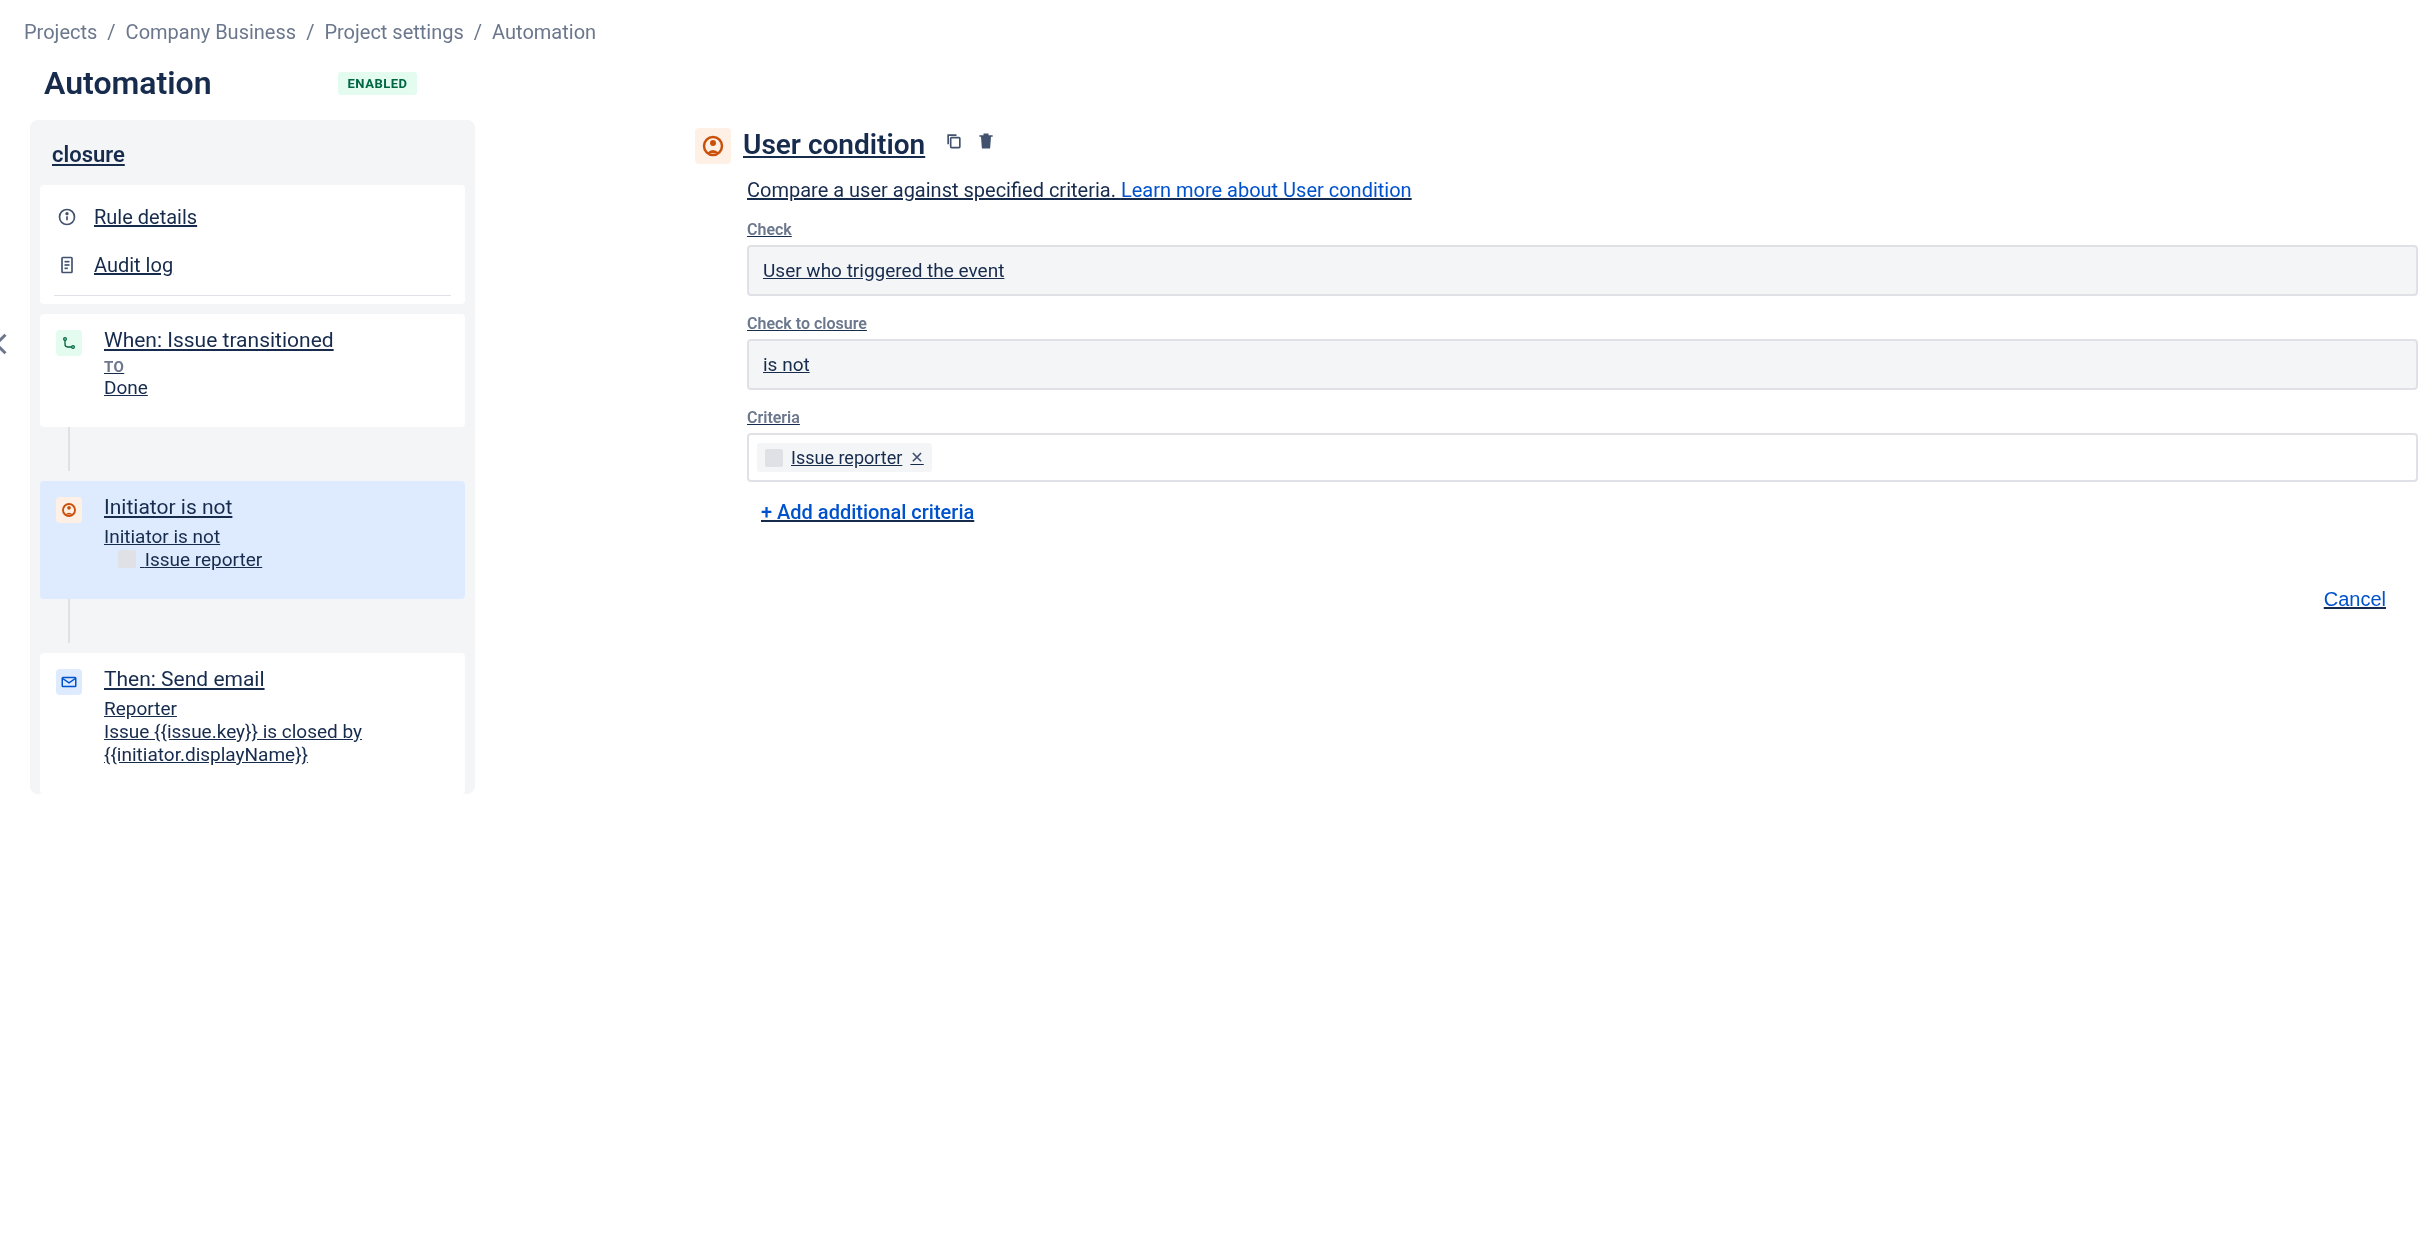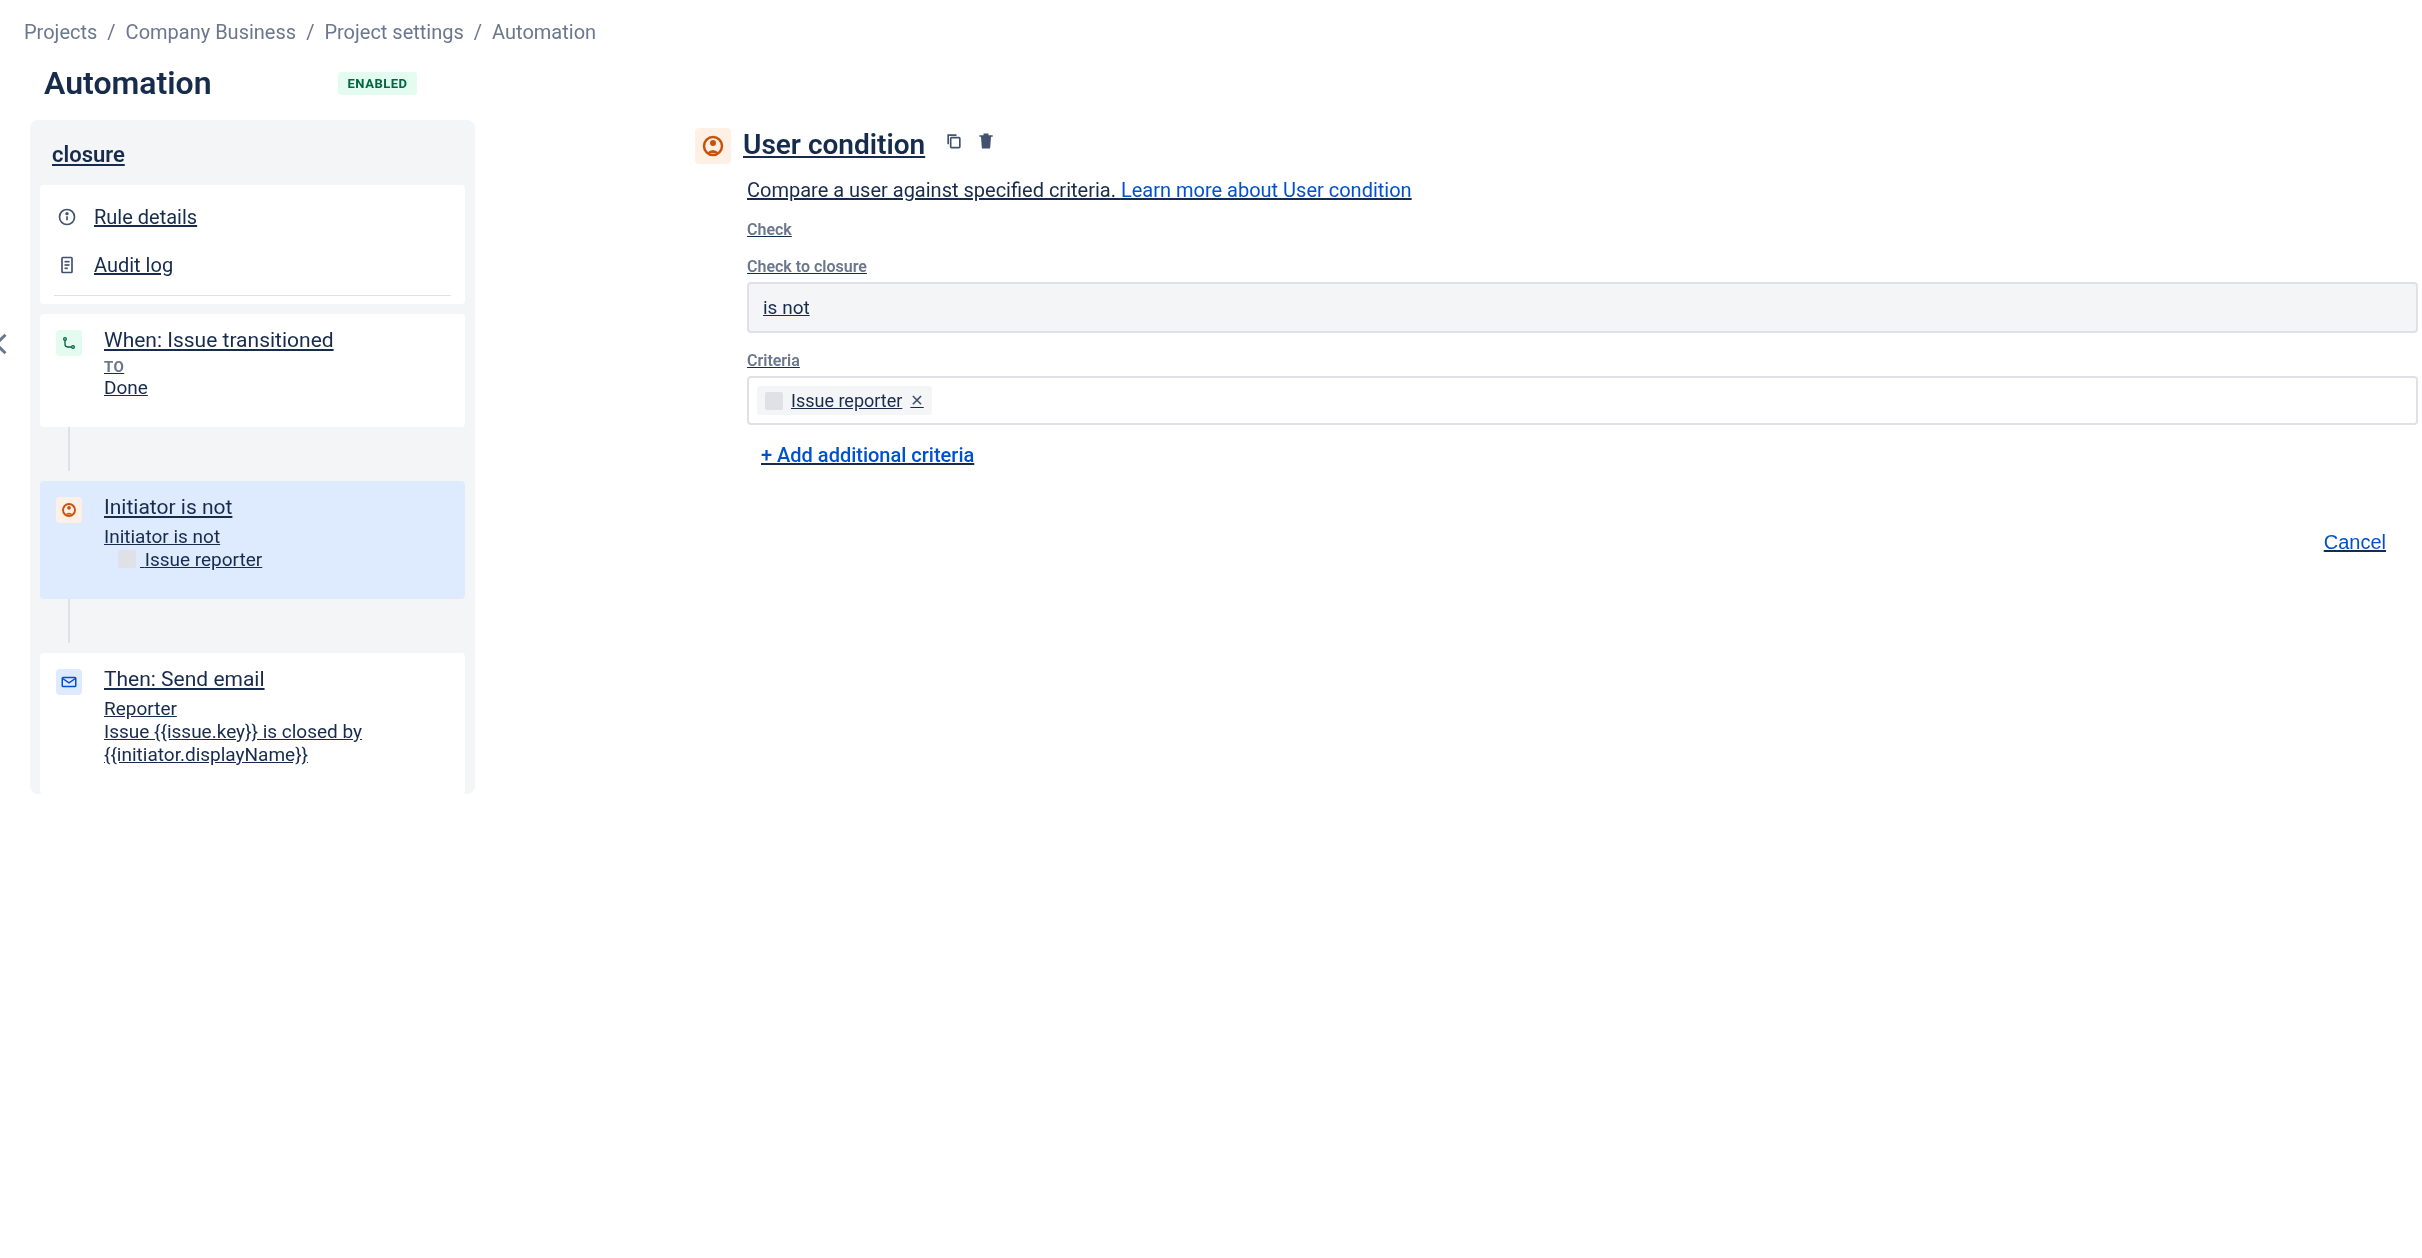--- a/index.html
+++ b/index.html
@@ -334,20 +334,21 @@
           </span>
         </div>
       </div>
 
       <p class="detail-desc">
         <span>Compare a user against specified criteria. </span><a>Learn more about User condition</a>
       </p>
 
       <div class="field-group">
         <div class="field-label">Check</div>
+        <div class="field-input">User who triggered the event</div>
       </div>
 
       <div class="field-group">
         <div class="field-label">Check to closure</div>
         <div class="field-input">is not</div>
       </div>
 
       <div class="field-group">
         <div class="field-label">Criteria</div>
         <div class="tag-container">

